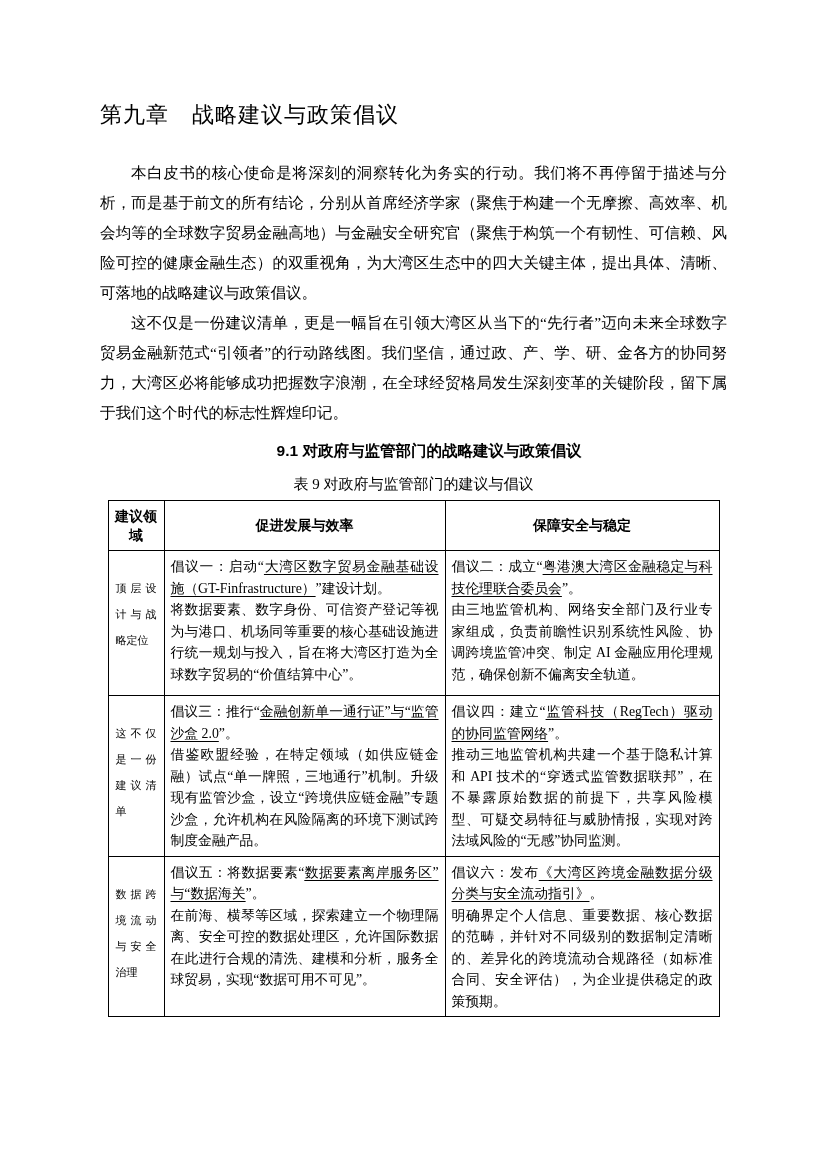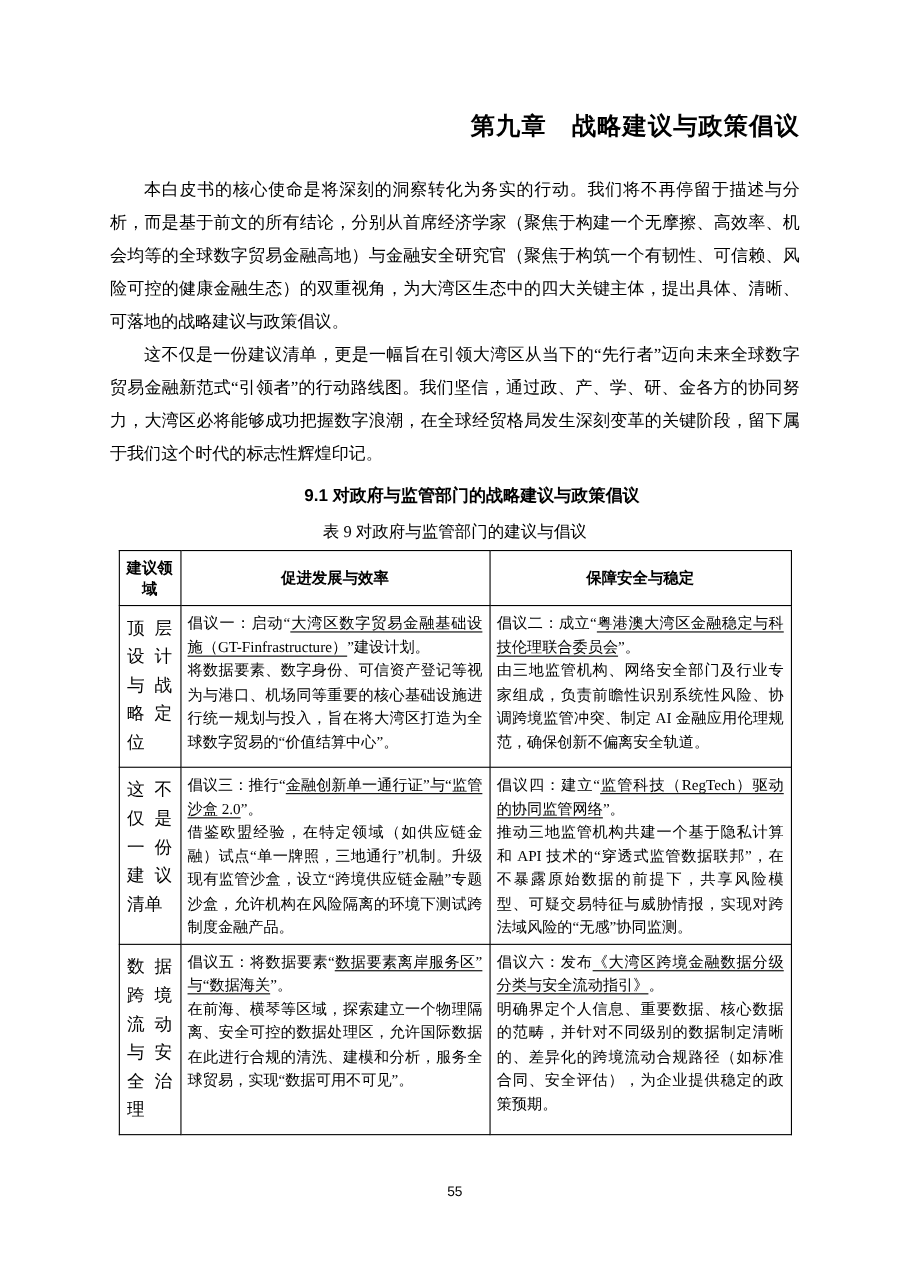--- a/index.html
+++ b/index.html
@@ -5,22 +5,22 @@
   html, body { margin: 0; padding: 0; background: #ffffff; }
   body {
     width: 827px; height: 1169px; overflow: hidden;
     color: #000;
     font-family: "Liberation Serif", "DejaVu Serif", serif;
   }
   .page { box-sizing: border-box; width: 827px; height: 1169px; padding: 0 100px; position: relative; }
 
   .chapter-title {
     padding-top: 98px; margin: 0;
-    font-size: 22px; line-height: 34px; font-weight: bold;
-    text-align: right; letter-spacing: 1px;
+    font-size: 22px; line-height: 34px; font-weight: normal;
+    text-align: left; letter-spacing: 1px;
     font-family: "Liberation Sans", "DejaVu Sans", sans-serif;
   }
   .body-para {
     margin: 0; font-size: 15.5px; line-height: 30px;
     text-align: justify; text-indent: 2em;
   }
   .first-para { margin-top: 26px; }
   .section-heading {
     margin: 8px 0 0 0; font-size: 15.5px; line-height: 30px; font-weight: bold;
     text-indent: 2em;
@@ -42,21 +42,21 @@
   .rec-table th {
     font-size: 14px; line-height: 19px; font-weight: bold;
     text-align: center; vertical-align: middle; height: 50px; padding: 2px 4px;
     font-family: "Liberation Sans", "DejaVu Sans", sans-serif;
   }
   .col-domain { width: 56px; }
   .col-develop { width: 281px; }
   .col-secure { width: 274px; }
 
   td.domain-cell {
-    padding: 8px 7px; font-size: 16px; line-height: 26px;
+    padding: 24px 7px; font-size: 11px; line-height: 26px;
     text-align: justify; text-justify: inter-character;
   }
   td.content-cell { padding: 5px 6px 4px 6px; }
   .cell-title, .cell-body {
     margin: 0; font-size: 13.8px; line-height: 21.5px;
     text-align: justify; text-justify: inter-character;
   }
   .u { text-decoration: underline; text-underline-offset: 3px; text-decoration-thickness: 1px; }
 
   .row-1 td { height: 145px; }
@@ -126,15 +126,14 @@
           <p class="cell-body">在前海、横琴等区域，探索建立一个物理隔离、安全可控的数据处理区，允许国际数据在此进行合规的清洗、建模和分析，服务全球贸易，实现“数据可用不可见”。</p>
         </td>
         <td class="content-cell">
           <p class="cell-title"><span>倡议六：发布</span><span class="u">《大湾区跨境金融数据分级分类与安全流动指引》</span><span>。</span></p>
           <p class="cell-body">明确界定个人信息、重要数据、核心数据的范畴，并针对不同级别的数据制定清晰的、差异化的跨境流动合规路径（如标准合同、安全评估），为企业提供稳定的政策预期。</p>
         </td>
       </tr>
     </tbody>
   </table>
 
-  <div class="page-number">55</div>
 
 </div>
 
 </body></html>

